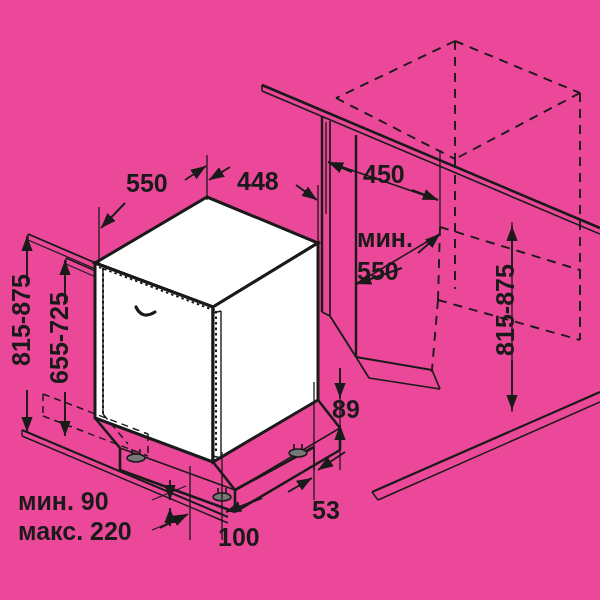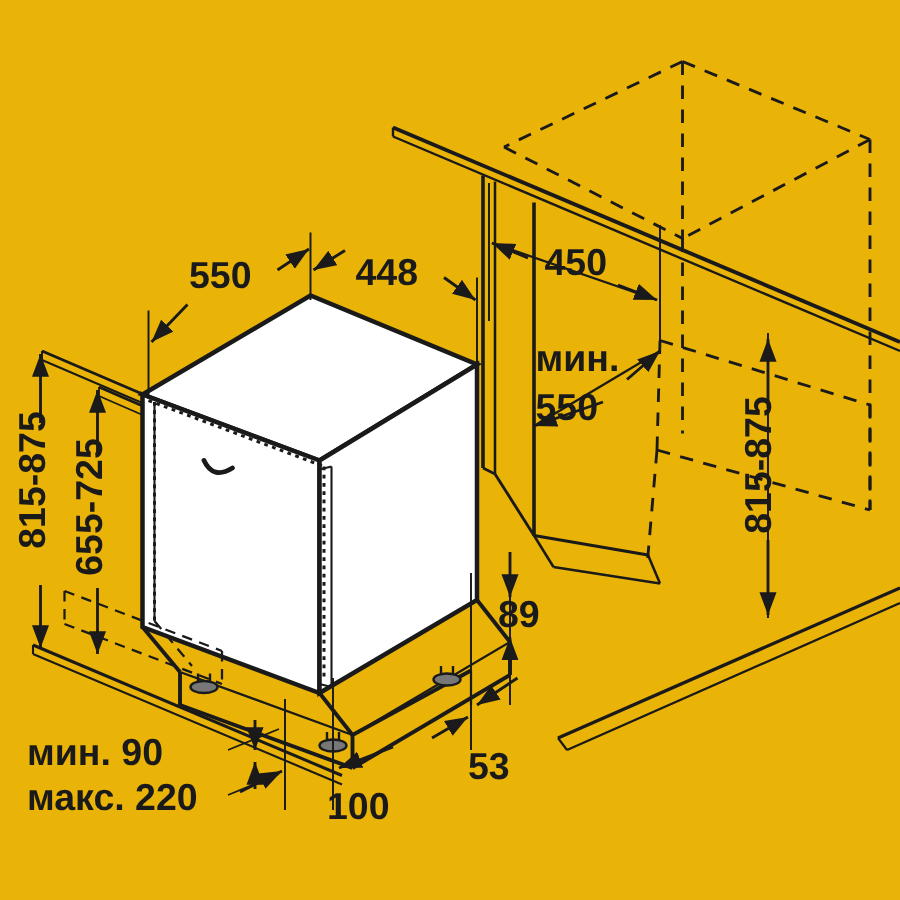--- a/index.html
+++ b/index.html
@@ -1,18 +1,18 @@
 <!DOCTYPE html>
 <html><head>
 <meta charset="utf-8">
 <style>
   html,body{margin:0;padding:0;background:#ffffff;}
   body{width:600px;height:600px;overflow:hidden;
        font-family:"Liberation Sans","DejaVu Sans",sans-serif;}
-  #stage{position:relative;width:600px;height:600px;background:#eab308;}
+  #stage{position:relative;width:600px;height:600px;background:#ec4899;}
   #stage svg{position:absolute;left:0;top:0;}
   .dimtext{font-family:"Liberation Sans","DejaVu Sans",sans-serif;
            font-size:25px;font-weight:700;fill:#1a1a1a;}
 </style>
 </head>
 <body>
 
 <div id="stage">
 <svg width="600" height="600" viewBox="0 0 600 600">
 

